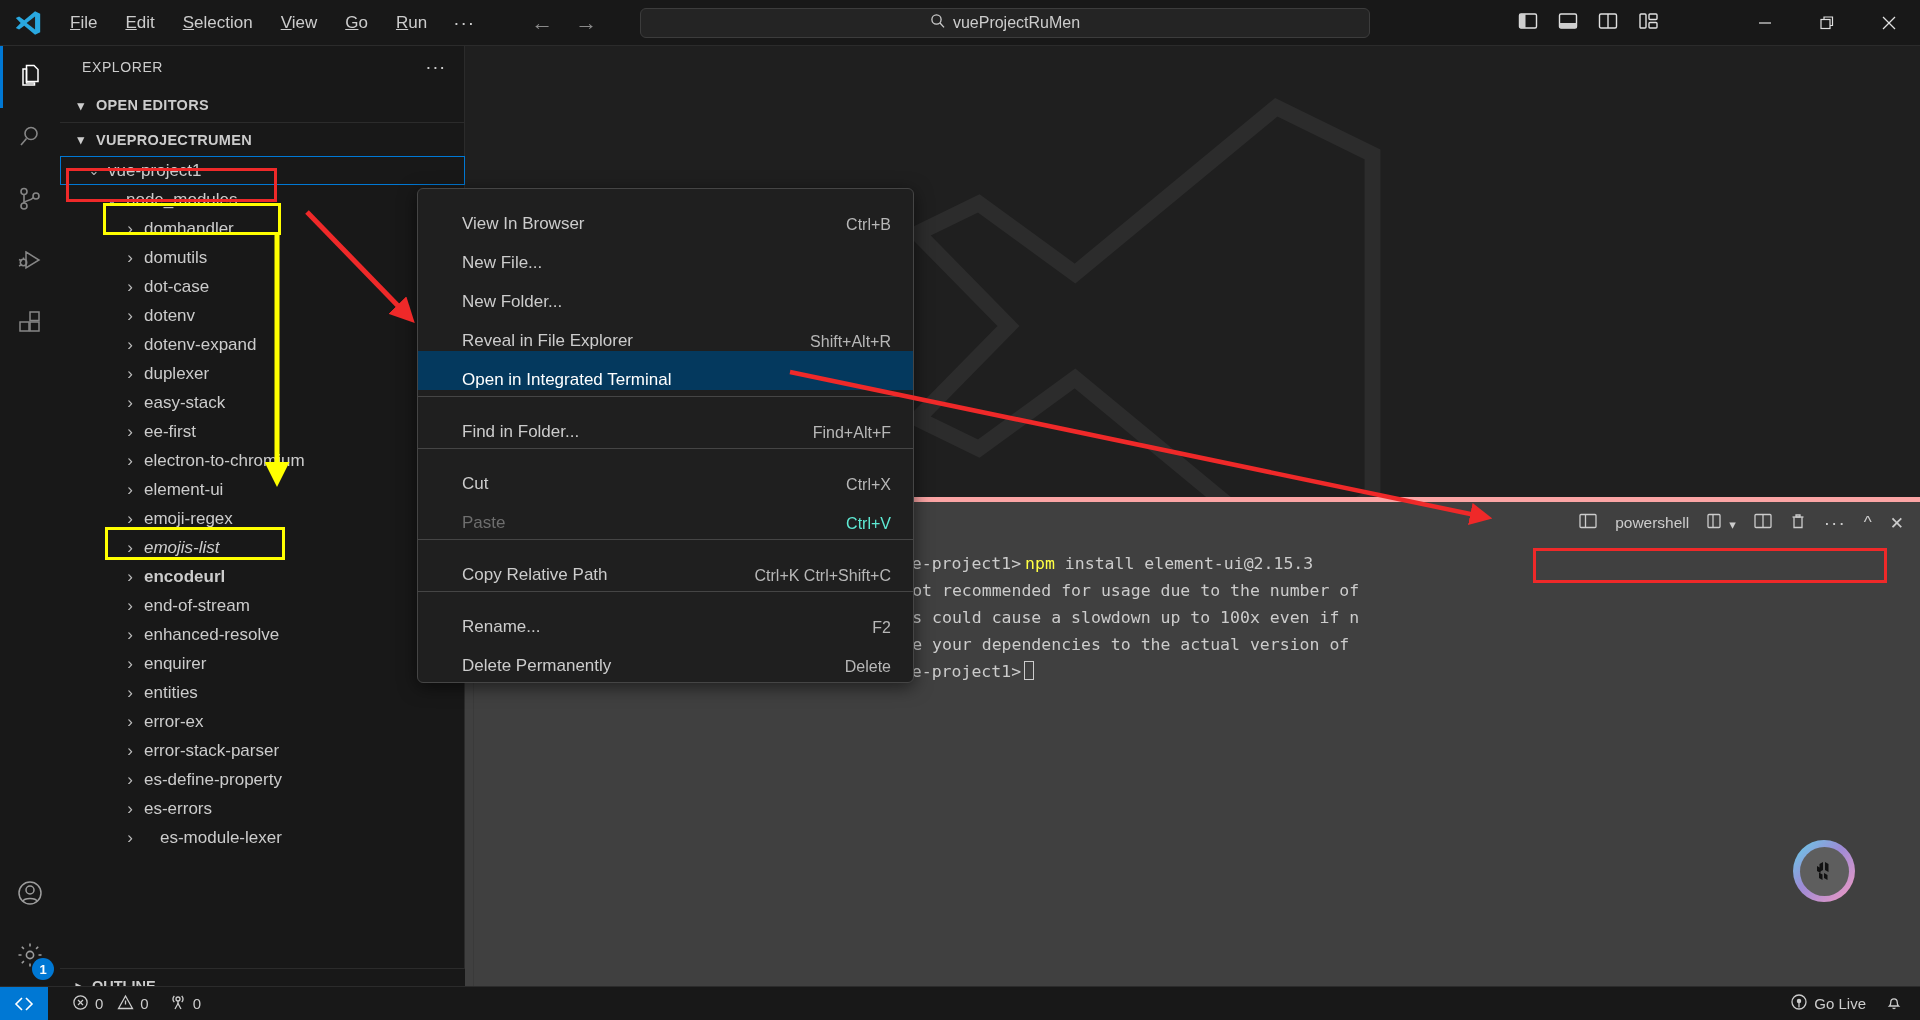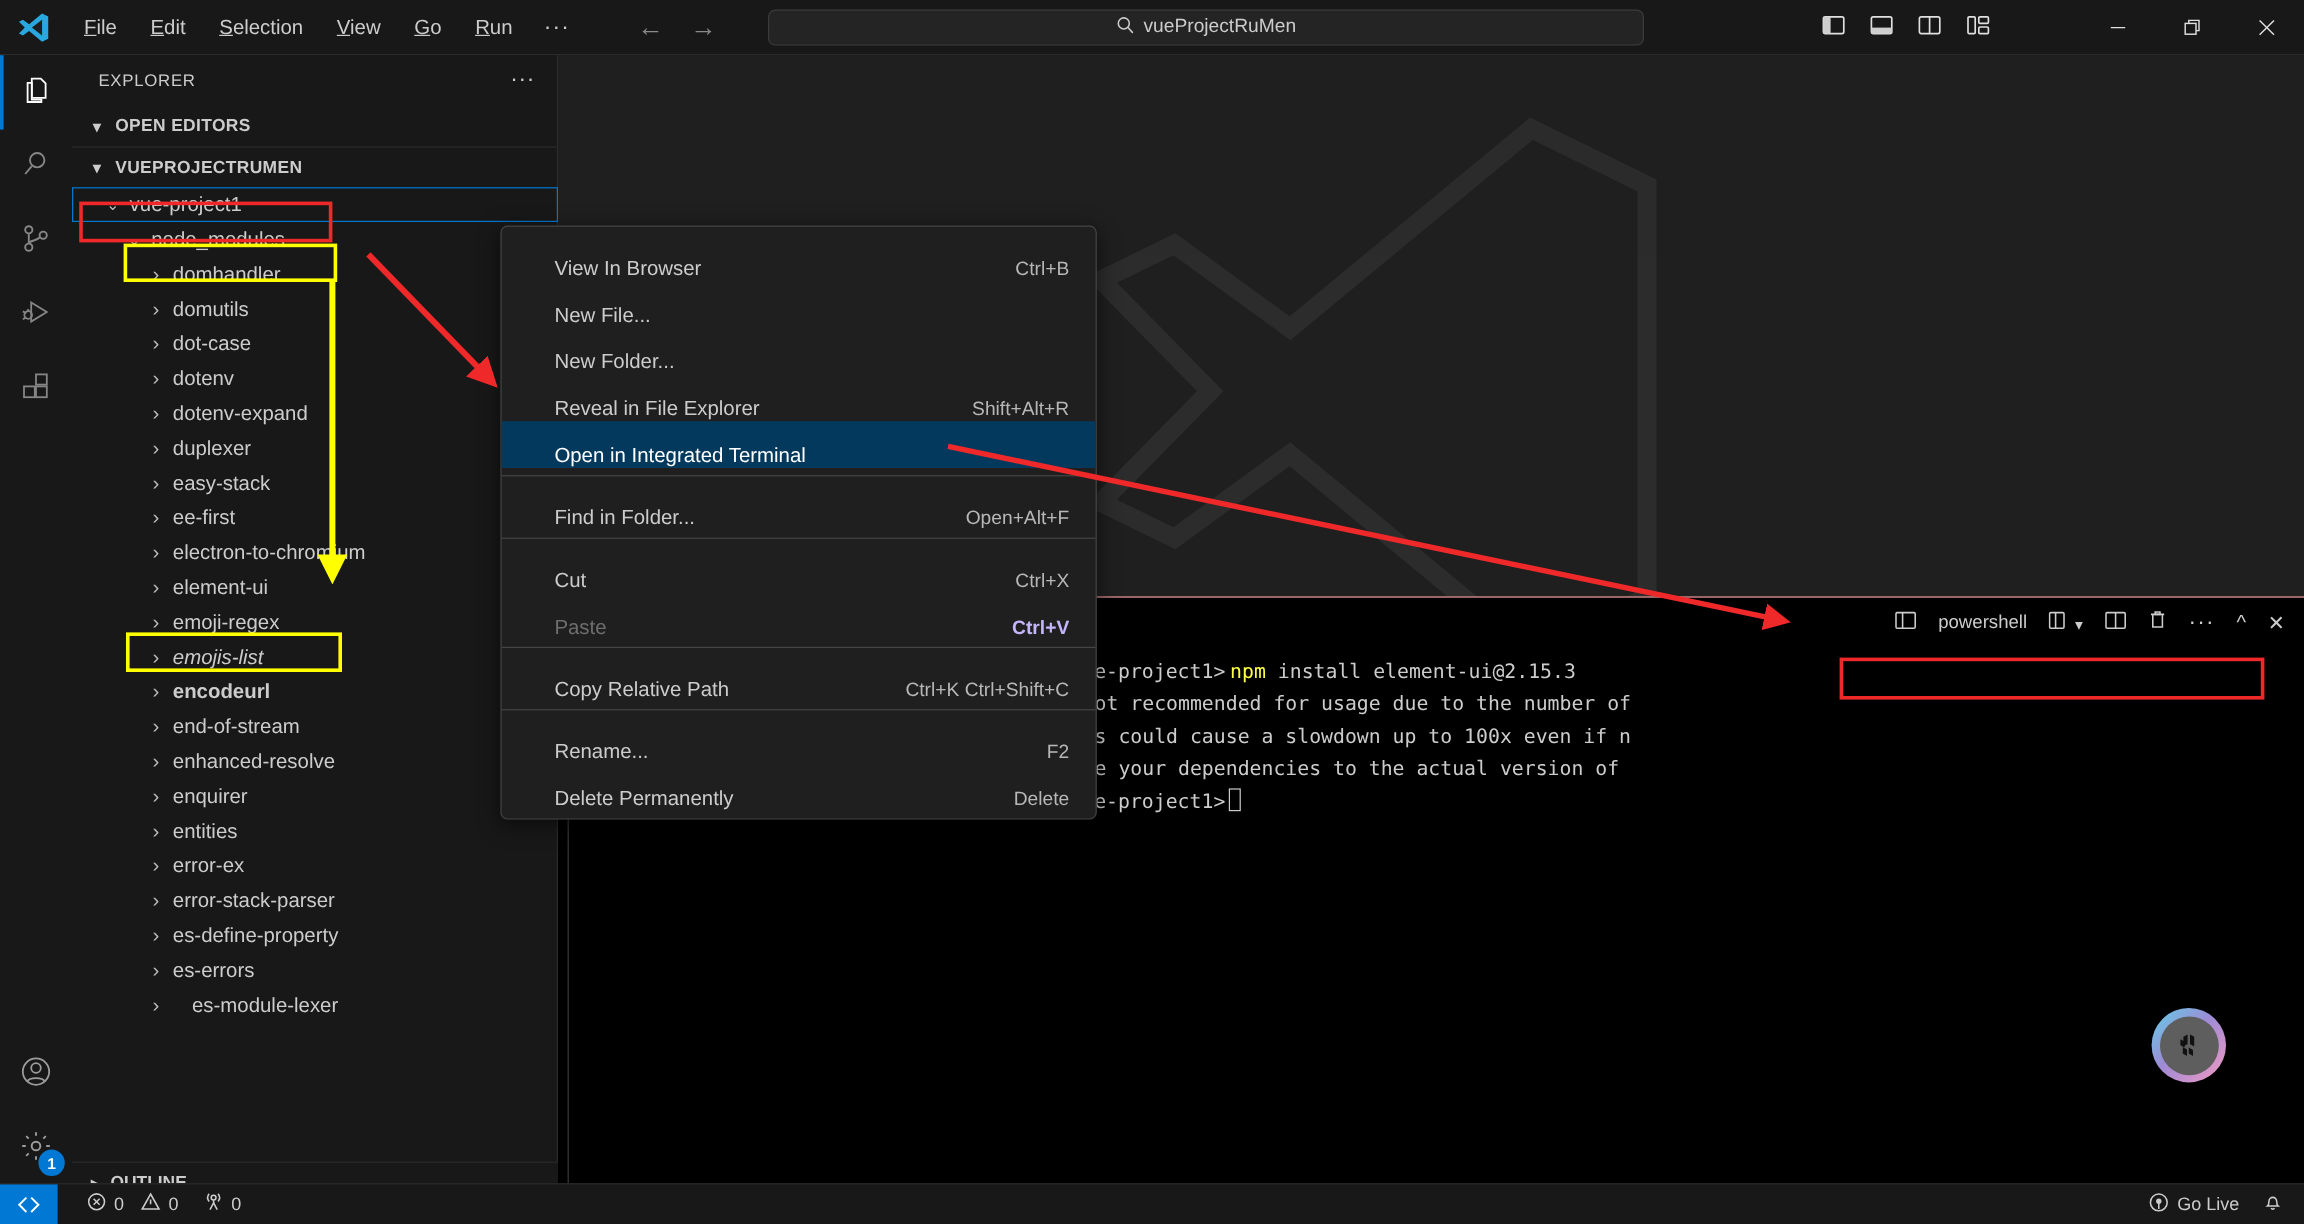--- a/index.html
+++ b/index.html
@@ -105,21 +105,21 @@
   .win-activate {
     position: absolute; right: 75px; bottom: 80px; text-align: left; color: #8d8d8d;
     user-select: none;
   }
   .win-activate .l1 { font-size: 30px; color: #a2a2a2; }
   .win-activate .l2 { font-size: 19px; color: #9a9a9a; margin-top: 5px; }
 
   
   .panel {
     position: absolute; left: 465px; top: 497px; width: 1455px; height: 505px;
-    background: #000000; border-top: 1px solid #fca5a5;
+    background: #404040; border-top: 5px solid #fca5a5;
   }
   .panel-tabs {
     height: 42px; display: flex; align-items: center; padding-left: 30px; gap: 34px;
     position: relative;
   }
   .ptab { font-size: 14.5px; letter-spacing: 0.6px; color: #8b8b8b; height: 42px; display: flex; align-items: center; position: relative; }
   .ptab.active { color: #e7e7e7; }
   .ptab.active::after {
     content: ''; position: absolute; left: 0; right: 0; bottom: 0; height: 2px; background: #0078d4;
   }
@@ -152,21 +152,21 @@
     background: #1f1f1f; border: 1px solid #454545; border-radius: 6px;
     box-shadow: 0 4px 18px rgba(0,0,0,0.55); padding: 6px 0; z-index: 40;
   }
   .ctx-item {
     height: 39px; display: flex; align-items: flex-end; justify-content: space-between;
     padding: 0 22px 0 44px; font-size: 17px; color: #cccccc; position: relative;
   }
   .ctx-item.highlight { background: #04395e; color: #ffffff; }
   .ctx-item.disabled { color: #6e6e6e; }
   .ctx-item .key { font-size: 16px; color: #b7b7b7; }
-  .ctx-item.disabled .key { color: #c4b5fd; font-weight: bold; }
+  .ctx-item.disabled .key { color: #5eead4; }
   .ctx-sep { height: 1px; background: #454545; margin: 6px 0; }
 
   
   .arrow-svg { position: absolute; left: 0; top: 0; width: 1920px; height: 1020px; pointer-events: none; z-index: 60; }
 
   
   .statusbar {
     position: absolute; left: 0; bottom: 0; width: 1920px; height: 34px;
     background: #181818; display: flex; align-items: center; font-size: 15px; color: #cccccc;
     border-top: 1px solid #2b2b2b;
@@ -550,21 +550,21 @@
         <span>Reveal in File Explorer</span>
         <span class="key">Shift+Alt+R</span>
       </div>
       <div class="ctx-item highlight">
         <span>Open in Integrated Terminal</span>
         <span class="key"></span>
       </div>
       <div class="ctx-sep"></div>
       <div class="ctx-item">
         <span>Find in Folder...</span>
-        <span class="key">Open+Alt+F</span>
+        <span class="key">Find+Alt+F</span>
       </div>
       <div class="ctx-sep"></div>
       <div class="ctx-item">
         <span>Cut</span>
         <span class="key">Ctrl+X</span>
       </div>
       <div class="ctx-item disabled">
         <span>Paste</span>
         <span class="key">Ctrl+V</span>
       </div>

